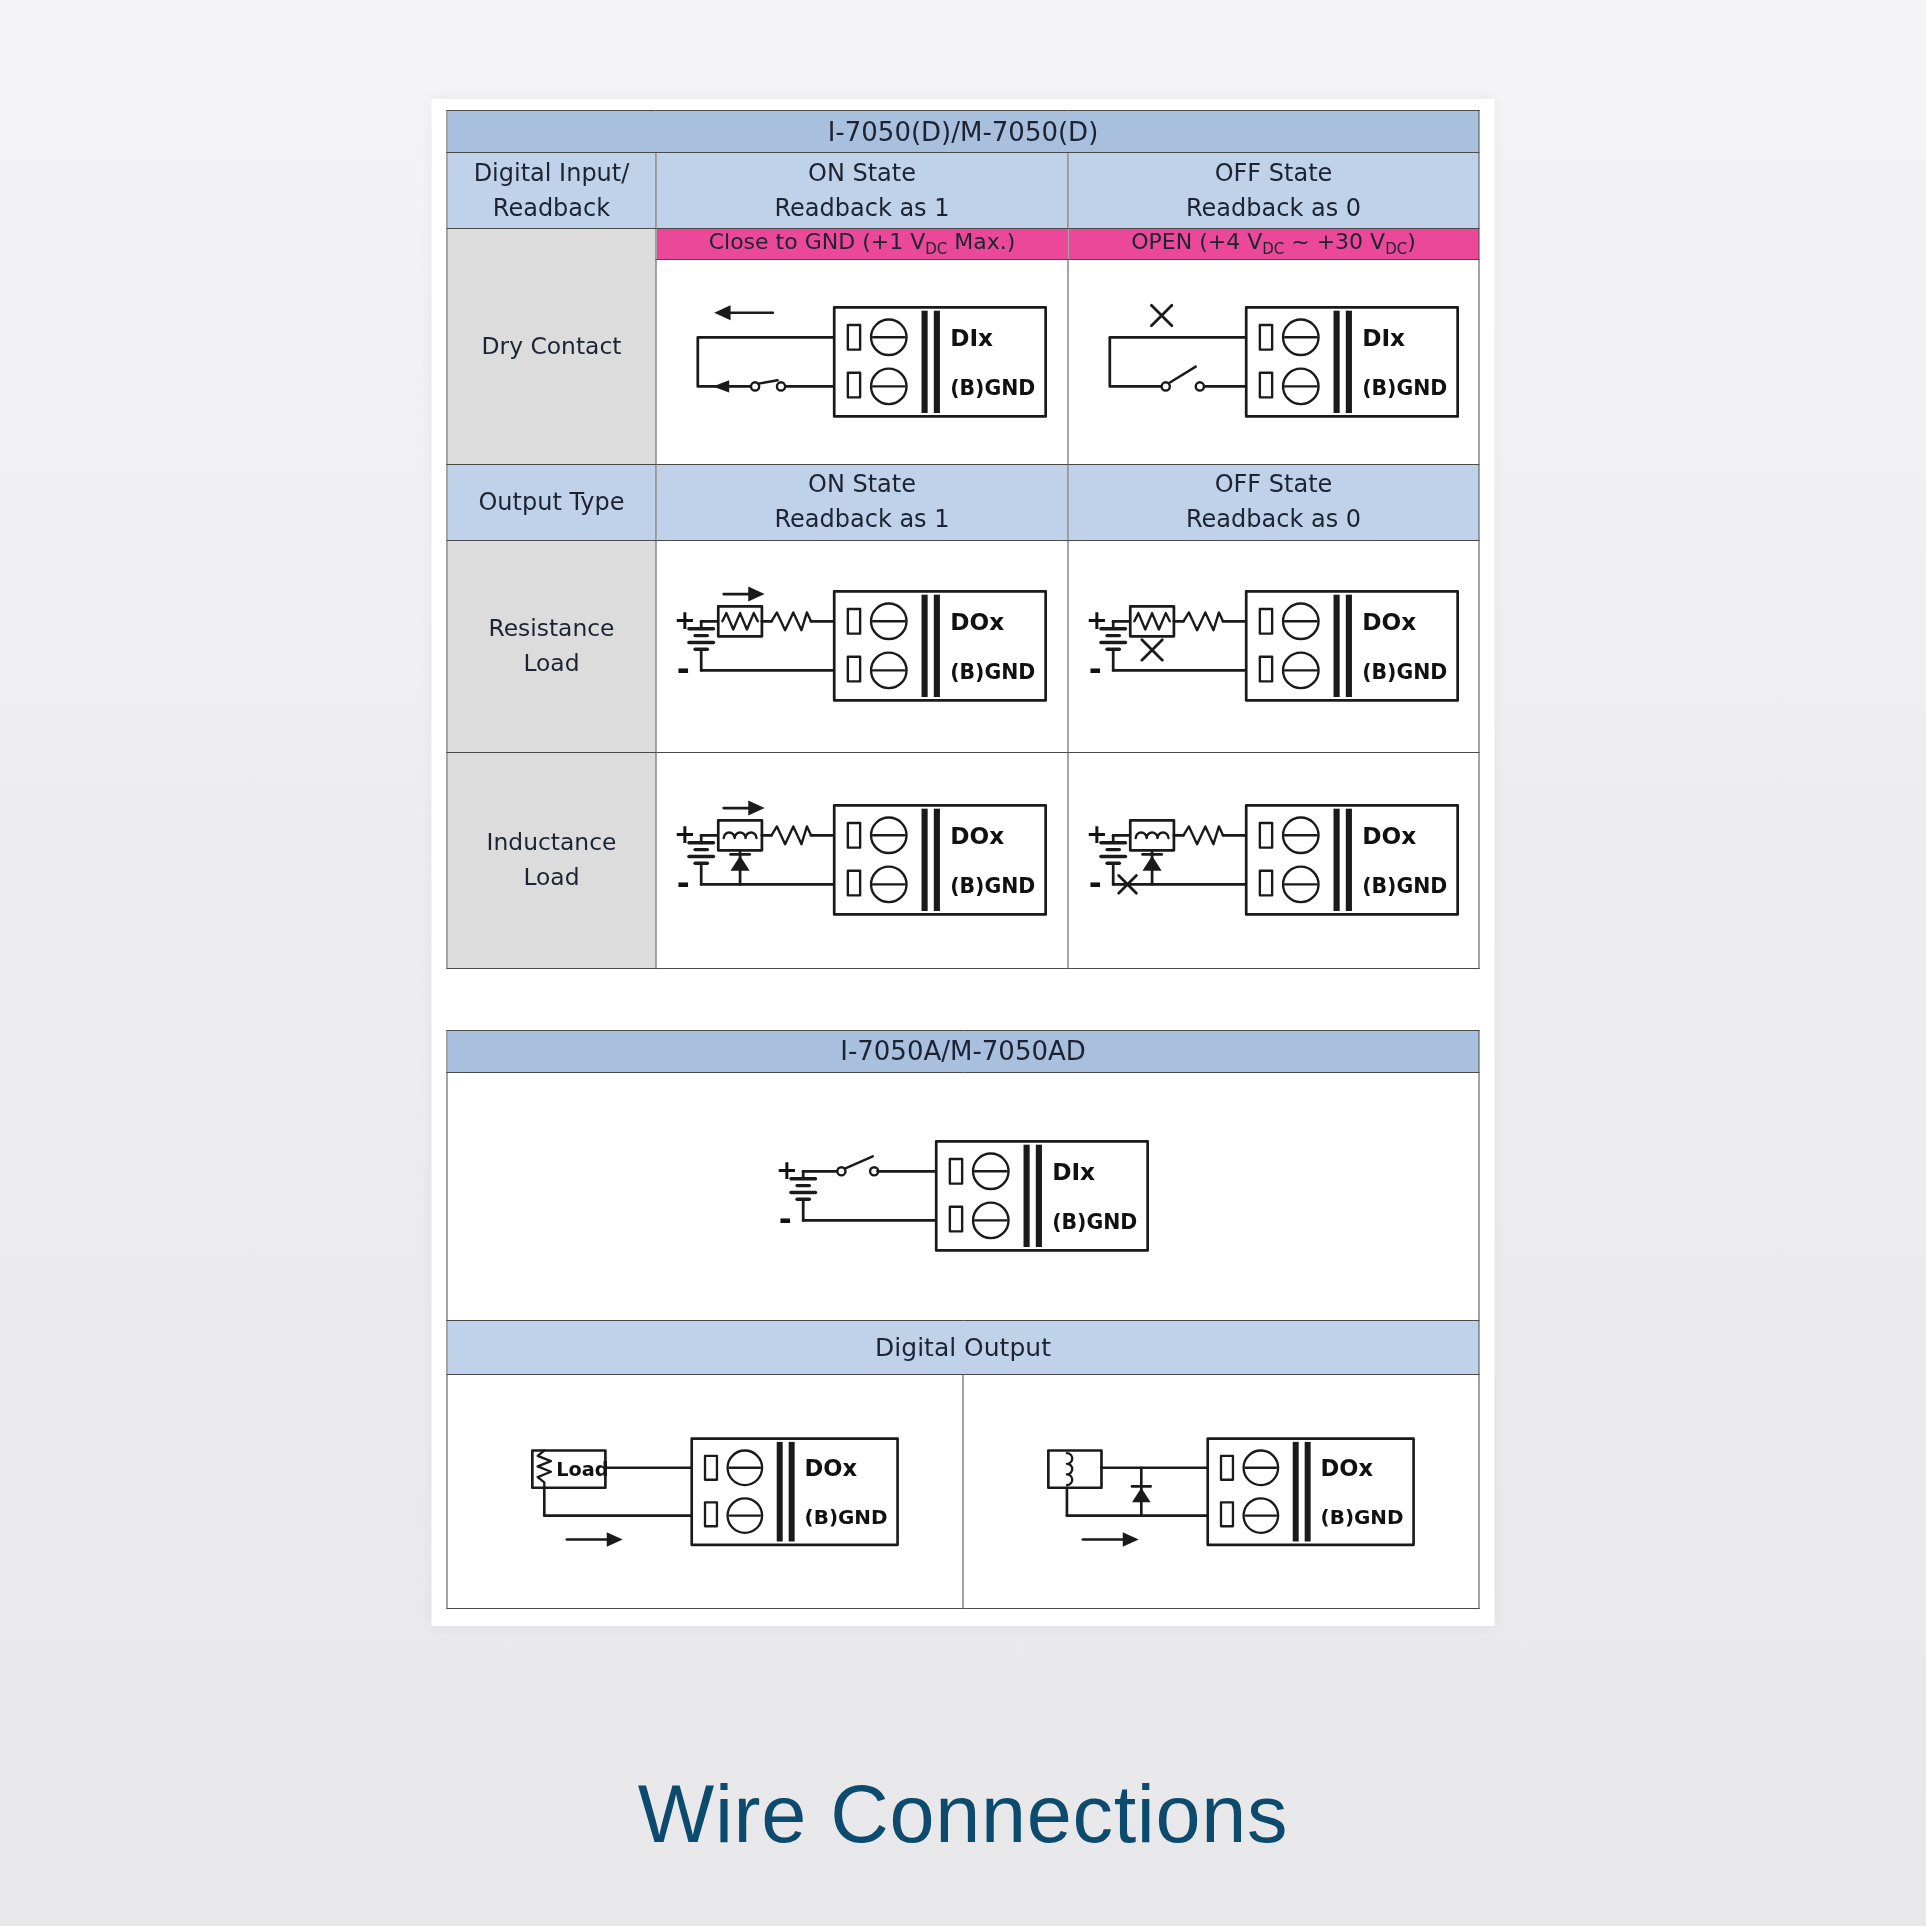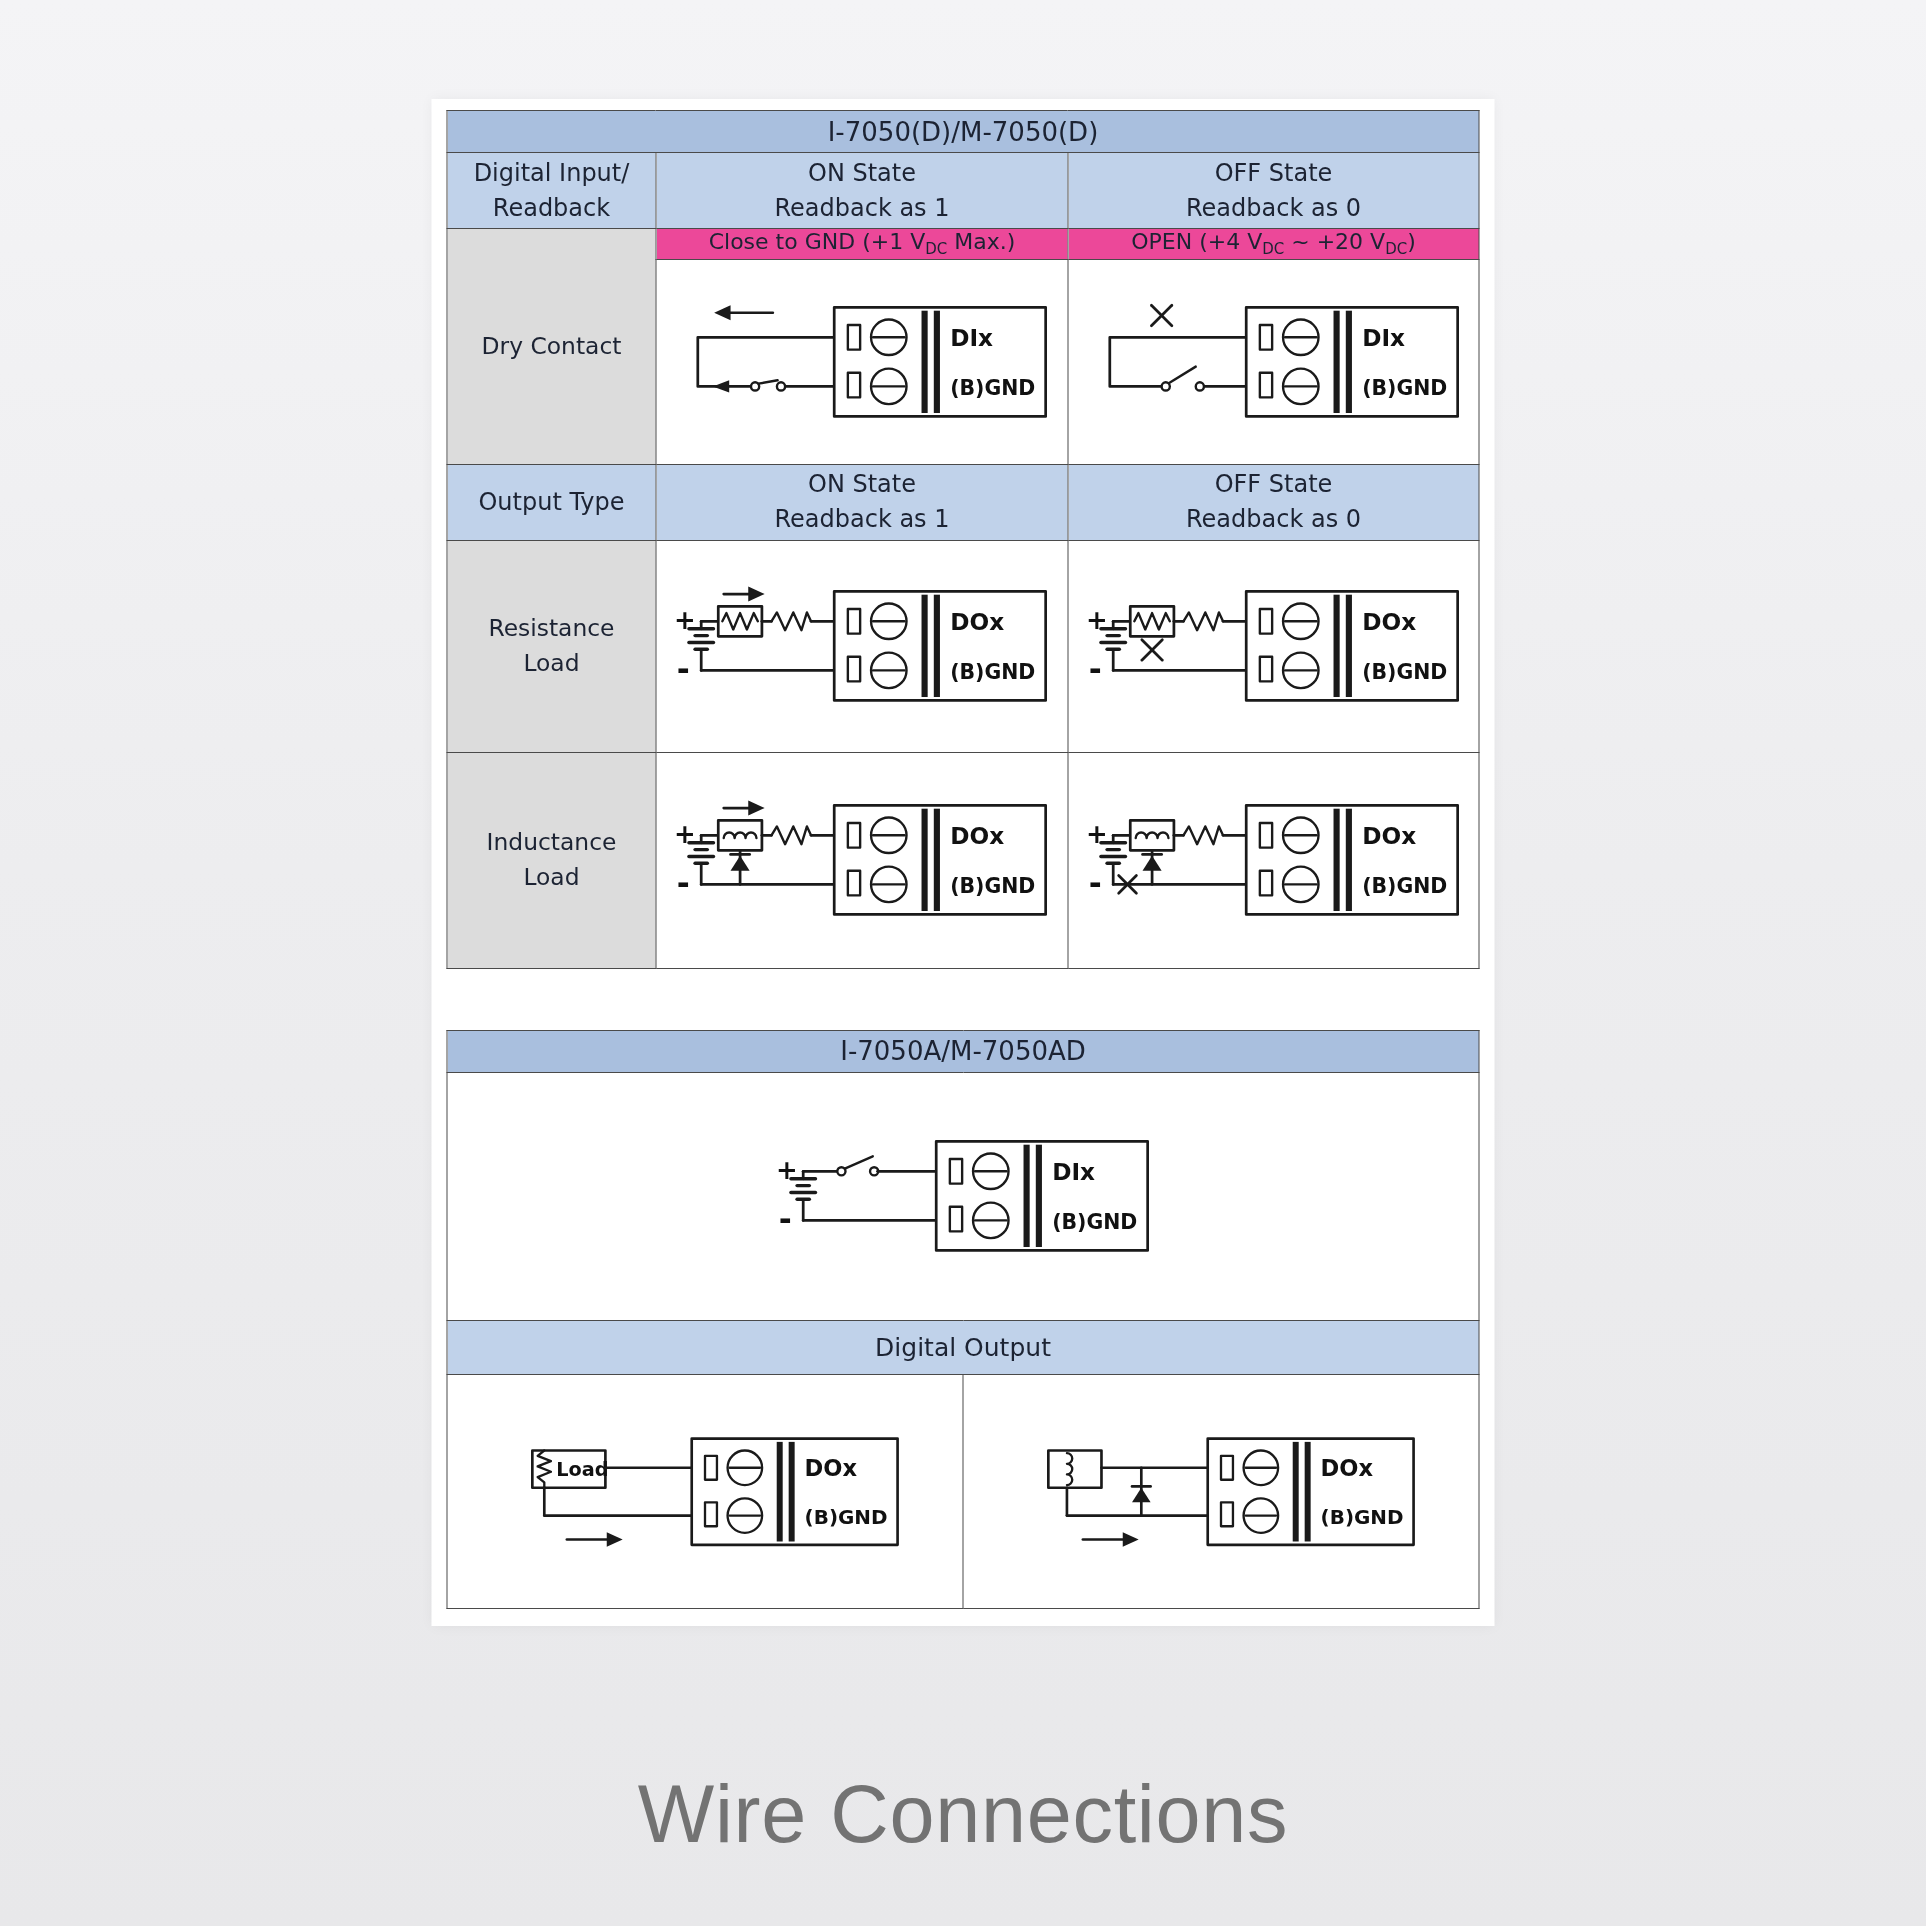--- a/index.html
+++ b/index.html
@@ -50,21 +50,21 @@
   .dwrap { width:382px; margin:0 auto; }
   .dwrap.wide { width:425px; }
   .dwrap svg { display:block; width:100%; height:auto; }
   svg text { font-family:"DejaVu Sans", sans-serif; }
   .big-title {
     position:absolute; top:1768px; left:0; width:100%;
     text-align:center;
     font-family:"Liberation Sans", sans-serif;
     font-weight:500;
     font-size:81px;
-    color:#737373;
+    color:#0c4a6e;
     letter-spacing:0.7px;
   }
 </style>
 </head>
 <body>
 
 <div class="stage">
   <div class="panel">
 
     <table class="wtable t1">
@@ -92,21 +92,21 @@
         </td>
       </tr>
       <tr>
         <td class="lbl" rowspan="2">
           <div>Dry Contact</div>
         </td>
         <td class="cond">
           <span>Close to GND (+1 V</span><sub>DC</sub><span> Max.)</span>
         </td>
         <td class="cond">
-          <span>OPEN (+4 V</span><sub>DC</sub><span> ~ +20 V</span><sub>DC</sub><span>)</span>
+          <span>OPEN (+4 V</span><sub>DC</sub><span> ~ +30 V</span><sub>DC</sub><span>)</span>
         </td>
       </tr>
       <tr class="r-dry">
         <td class="diag">
           <div class="dwrap">
                 <svg viewBox="0 0 560 240">
                   <line x1="78" y1="48" x2="150" y2="48" fill="none" stroke="#1a1a1a" stroke-linecap="round" stroke-linejoin="round" stroke-width="4"></line>
                   <polygon points="64,48 88,37 88,59" fill="#1a1a1a"></polygon>
                   <polyline points="240,84 40,84 40,156 118,156" fill="none" stroke="#1a1a1a" stroke-linecap="round" stroke-linejoin="round" stroke-width="4"></polyline>
                   <line x1="166" y1="156" x2="240" y2="156" fill="none" stroke="#1a1a1a" stroke-linecap="round" stroke-linejoin="round" stroke-width="4"></line>

